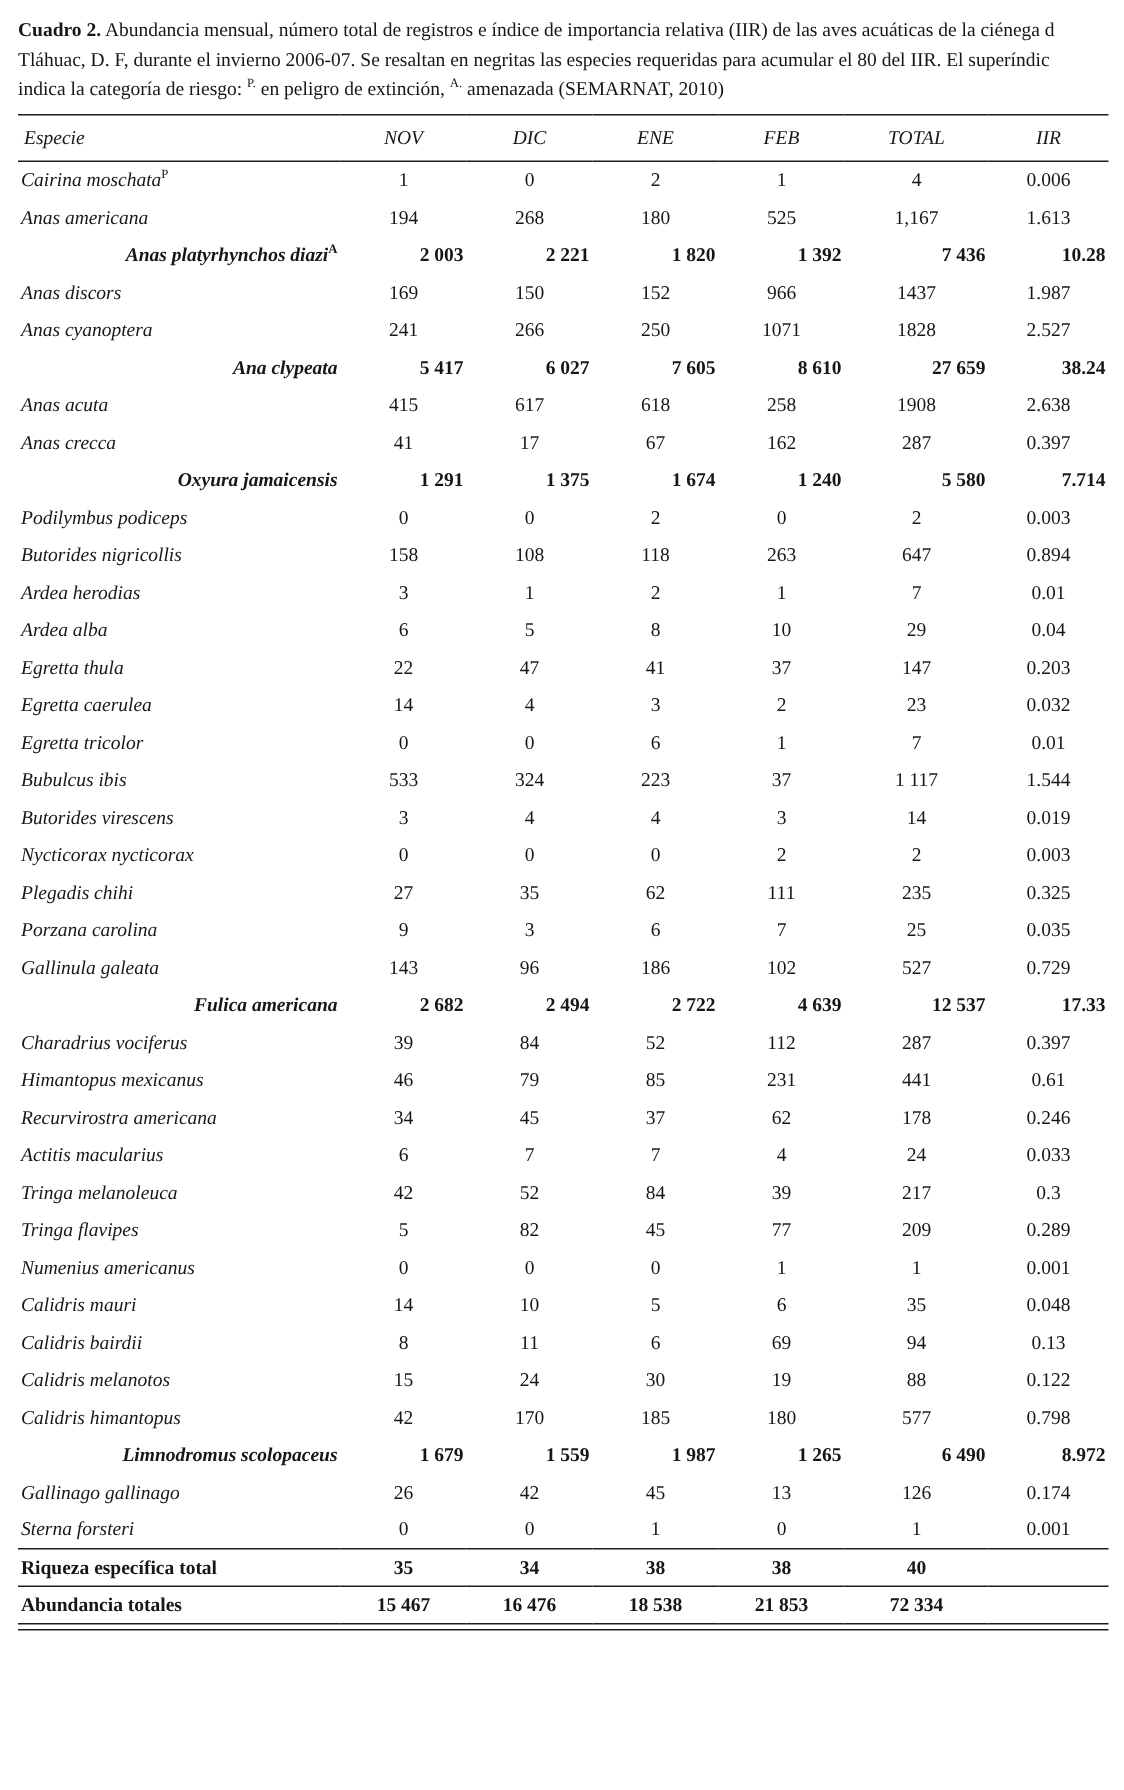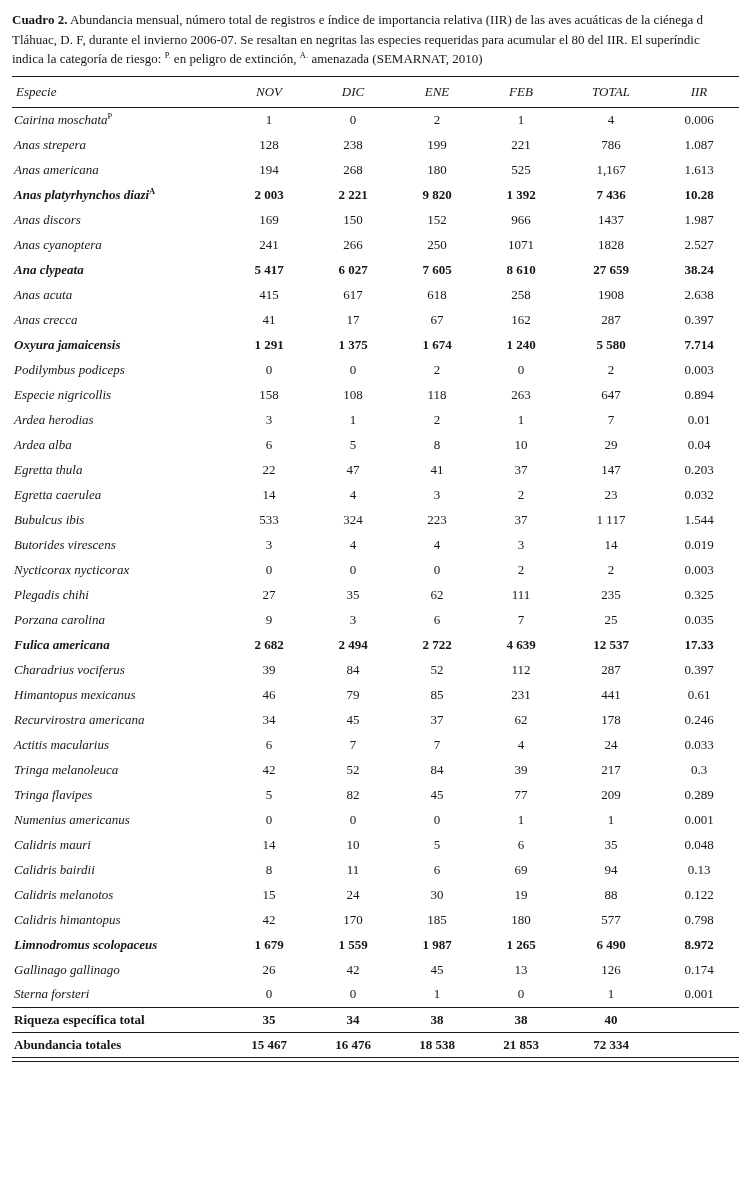--- a/index.html
+++ b/index.html
@@ -30,21 +30,21 @@
     border-bottom: 1.3px solid #1c1c1c;
     text-align: center;
   }
   thead th.species-h { text-align: left; padding-left: 4px; }
 
   tbody tr { height: 25px; }
   td.species { font-style: italic; text-align: left; padding-left: 4px; }
   td.species sup { font-size: 8.5px; line-height: 0; font-style: normal; }
   td.num { text-align: center; }
 
-  tr.bold-row td { font-weight: bold; }
+  tr.bold-row td { font-weight: bold; text-align: right; }
   tr.summary-row td { font-weight: bold; font-style: normal; border-top: 1.3px solid #1c1c1c; }
   tr.summary-row:last-child td { border-bottom: 1.3px solid #1c1c1c; }
 
   .end-rule { width: 727px; border-top: 1.3px solid #1c1c1c; margin-top: 3px; }
 </style>
 </head>
 <body>
 
 <div class="page">
 
@@ -79,42 +79,33 @@
         <tr>
           <td class="species"><span>Cairina moschata</span><sup>P</sup></td>
           <td class="num">1</td>
           <td class="num">0</td>
           <td class="num">2</td>
           <td class="num">1</td>
           <td class="num">4</td>
           <td class="num">0.006</td>
         </tr>
         <tr>
-          <td class="species"><span>Anas strepera</span></td>
-          <td class="num">128</td>
-          <td class="num">238</td>
-          <td class="num">199</td>
-          <td class="num">221</td>
-          <td class="num">786</td>
-          <td class="num">1.087</td>
-        </tr>
-        <tr>
           <td class="species"><span>Anas americana</span></td>
           <td class="num">194</td>
           <td class="num">268</td>
           <td class="num">180</td>
           <td class="num">525</td>
           <td class="num">1,167</td>
           <td class="num">1.613</td>
         </tr>
         <tr class="bold-row">
           <td class="species"><span>Anas platyrhynchos diazi</span><sup>A</sup></td>
           <td class="num">2 003</td>
           <td class="num">2 221</td>
-          <td class="num">9 820</td>
+          <td class="num">1 820</td>
           <td class="num">1 392</td>
           <td class="num">7 436</td>
           <td class="num">10.28</td>
         </tr>
         <tr>
           <td class="species"><span>Anas discors</span></td>
           <td class="num">169</td>
           <td class="num">150</td>
           <td class="num">152</td>
           <td class="num">966</td>
@@ -169,21 +160,21 @@
         <tr>
           <td class="species"><span>Podilymbus podiceps</span></td>
           <td class="num">0</td>
           <td class="num">0</td>
           <td class="num">2</td>
           <td class="num">0</td>
           <td class="num">2</td>
           <td class="num">0.003</td>
         </tr>
         <tr>
-          <td class="species"><span>Especie nigricollis</span></td>
+          <td class="species"><span>Butorides nigricollis</span></td>
           <td class="num">158</td>
           <td class="num">108</td>
           <td class="num">118</td>
           <td class="num">263</td>
           <td class="num">647</td>
           <td class="num">0.894</td>
         </tr>
         <tr>
           <td class="species"><span>Ardea herodias</span></td>
           <td class="num">3</td>
@@ -214,20 +205,29 @@
         <tr>
           <td class="species"><span>Egretta caerulea</span></td>
           <td class="num">14</td>
           <td class="num">4</td>
           <td class="num">3</td>
           <td class="num">2</td>
           <td class="num">23</td>
           <td class="num">0.032</td>
         </tr>
         <tr>
+          <td class="species"><span>Egretta tricolor</span></td>
+          <td class="num">0</td>
+          <td class="num">0</td>
+          <td class="num">6</td>
+          <td class="num">1</td>
+          <td class="num">7</td>
+          <td class="num">0.01</td>
+        </tr>
+        <tr>
           <td class="species"><span>Bubulcus ibis</span></td>
           <td class="num">533</td>
           <td class="num">324</td>
           <td class="num">223</td>
           <td class="num">37</td>
           <td class="num">1 117</td>
           <td class="num">1.544</td>
         </tr>
         <tr>
           <td class="species"><span>Butorides virescens</span></td>
@@ -257,20 +257,29 @@
           <td class="num">0.325</td>
         </tr>
         <tr>
           <td class="species"><span>Porzana carolina</span></td>
           <td class="num">9</td>
           <td class="num">3</td>
           <td class="num">6</td>
           <td class="num">7</td>
           <td class="num">25</td>
           <td class="num">0.035</td>
+        </tr>
+        <tr>
+          <td class="species"><span>Gallinula galeata</span></td>
+          <td class="num">143</td>
+          <td class="num">96</td>
+          <td class="num">186</td>
+          <td class="num">102</td>
+          <td class="num">527</td>
+          <td class="num">0.729</td>
         </tr>
         <tr class="bold-row">
           <td class="species"><span>Fulica americana</span></td>
           <td class="num">2 682</td>
           <td class="num">2 494</td>
           <td class="num">2 722</td>
           <td class="num">4 639</td>
           <td class="num">12 537</td>
           <td class="num">17.33</td>
         </tr>

